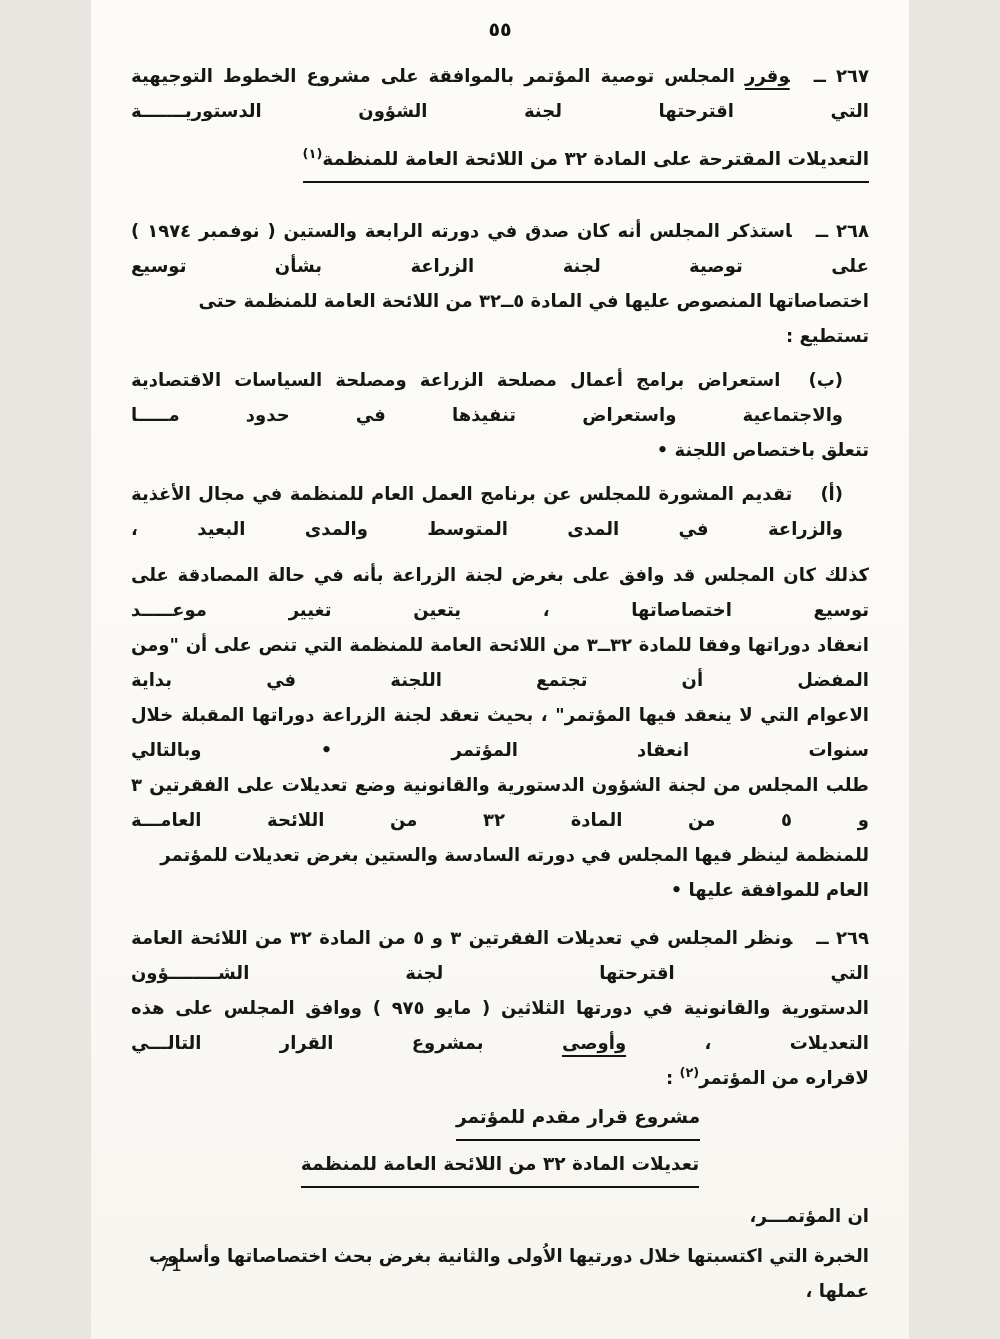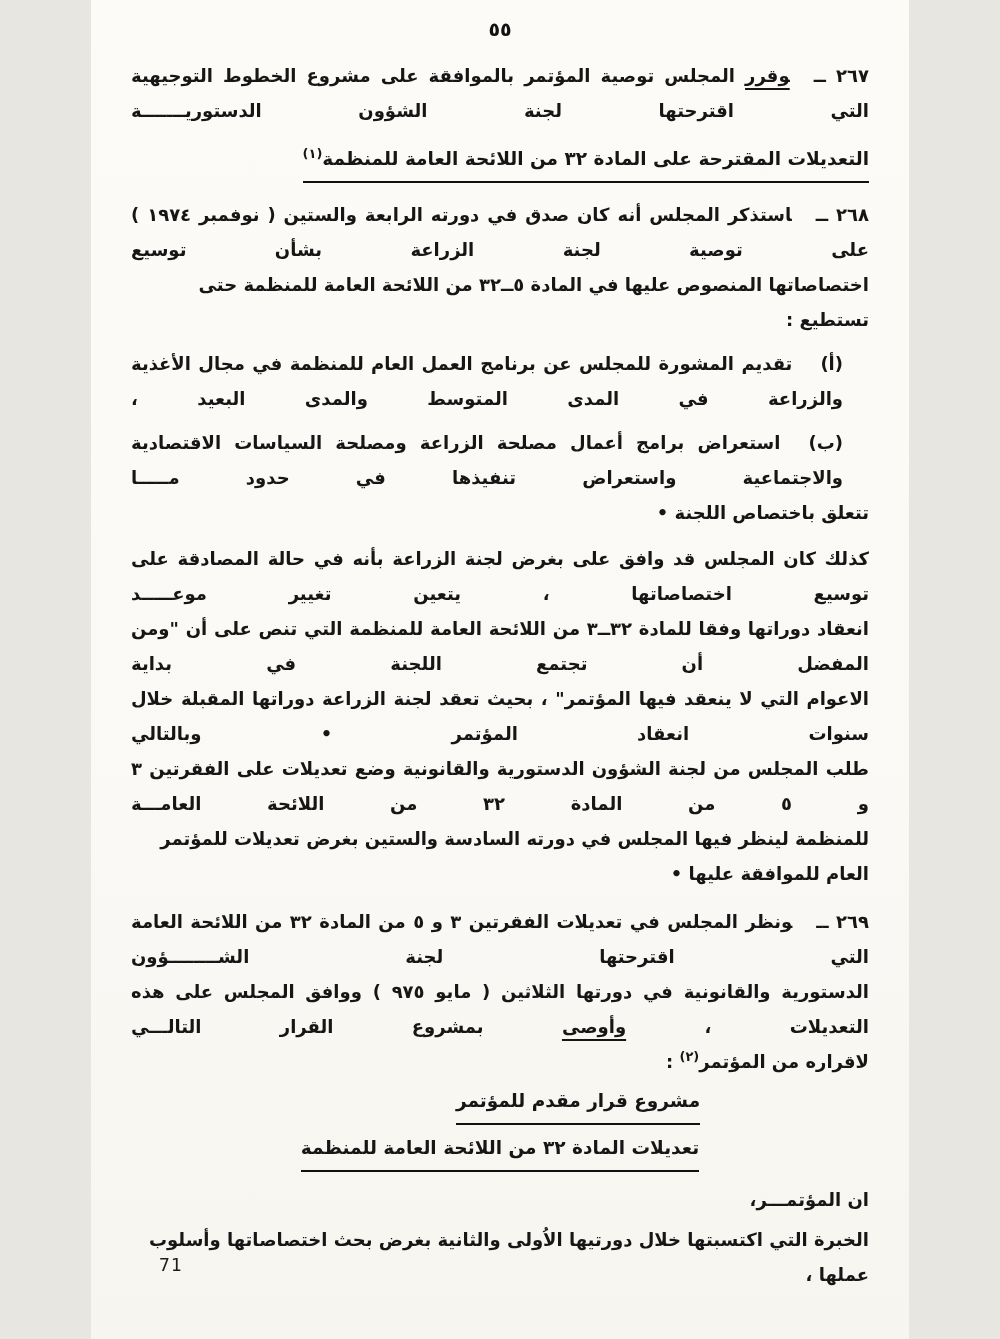--- a/index.html
+++ b/index.html
@@ -30,21 +30,21 @@
     -moz-text-align-last:justify;
   }
   .num{margin-left:24px;white-space:nowrap;}
   .marker{margin-left:28px;white-space:nowrap;}
   .indent1{padding-right:26px;}
   .indent2{padding-right:20px;}
   .u{text-decoration:underline;text-decoration-thickness:2px;text-underline-offset:6px;}
   .block{margin-top:10px;}
   .m-p267{margin-top:58px;}
   .m-h1{margin-top:14px;}
-  .m-p268{margin-top:14px;}
+  .m-p268{margin-top:30px;}
   .m-item{margin-top:9px;}
   .m-follow{margin-top:11px;}
   .m-p269{margin-top:13px;}
   .m-h2{margin-top:5px;}
   .m-h3{margin-top:6px;}
   .m-conf{margin-top:10px;}
   .m-c1{margin-top:5px;}
   .h-right{font-size:18.5px;line-height:34px;}
   .h-center{text-align:center;font-size:18.5px;line-height:34px;}
   .h-inner{
@@ -81,29 +81,29 @@
 
     <div class="block m-p268">
       <div class="line j">
         <span class="num">٢٦٨ ــ</span><span>استذكر المجلس أنه كان صدق في دورته الرابعة والستين ( نوفمبر ١٩٧٤ ) على توصية لجنة الزراعة بشأن توسيع</span>
       </div>
       <div class="line">اختصاصاتها المنصوص عليها في المادة ٥ــ٣٢ من اللائحة العامة للمنظمة حتى تستطيع :</div>
     </div>
 
     <div class="block m-item">
       <div class="line j indent1">
-        <span class="marker">(أ)</span><span>تقديم المشورة للمجلس عن برنامج العمل العام للمنظمة في مجال الأغذية والزراعة في المدى المتوسط والمدى البعيد ،</span>
+        <span class="marker">(ب)</span><span>استعراض برامج أعمال مصلحة الزراعة ومصلحة السياسات الاقتصادية والاجتماعية واستعراض تنفيذها في حدود مـــــا</span>
       </div>
+      <div class="line">تتعلق باختصاص اللجنة •</div>
     </div>
 
     <div class="block m-item">
       <div class="line j indent1">
-        <span class="marker">(ب)</span><span>استعراض برامج أعمال مصلحة الزراعة ومصلحة السياسات الاقتصادية والاجتماعية واستعراض تنفيذها في حدود مـــــا</span>
+        <span class="marker">(أ)</span><span>تقديم المشورة للمجلس عن برنامج العمل العام للمنظمة في مجال الأغذية والزراعة في المدى المتوسط والمدى البعيد ،</span>
       </div>
-      <div class="line">تتعلق باختصاص اللجنة •</div>
     </div>
 
     <div class="block m-follow">
       <div class="line j">كذلك كان المجلس قد وافق على بغرض لجنة الزراعة بأنه في حالة المصادقة على توسيع اختصاصاتها ، يتعين تغيير موعـــــد</div>
       <div class="line j">انعقاد دوراتها وفقا للمادة ٣٢ــ٣ من اللائحة العامة للمنظمة التي تنص على أن "ومن المفضل أن تجتمع اللجنة في بداية</div>
       <div class="line j">الاعوام التي لا ينعقد فيها المؤتمر" ، بحيث تعقد لجنة الزراعة دوراتها المقبلة خلال سنوات انعقاد المؤتمر • وبالتالي</div>
       <div class="line j">طلب المجلس من لجنة الشؤون الدستورية والقانونية وضع تعديلات على الفقرتين ٣ و ٥ من المادة ٣٢ من اللائحة العامـــة</div>
       <div class="line">للمنظمة لينظر فيها المجلس في دورته السادسة والستين بغرض تعديلات للمؤتمر العام للموافقة عليها •</div>
     </div>
 

